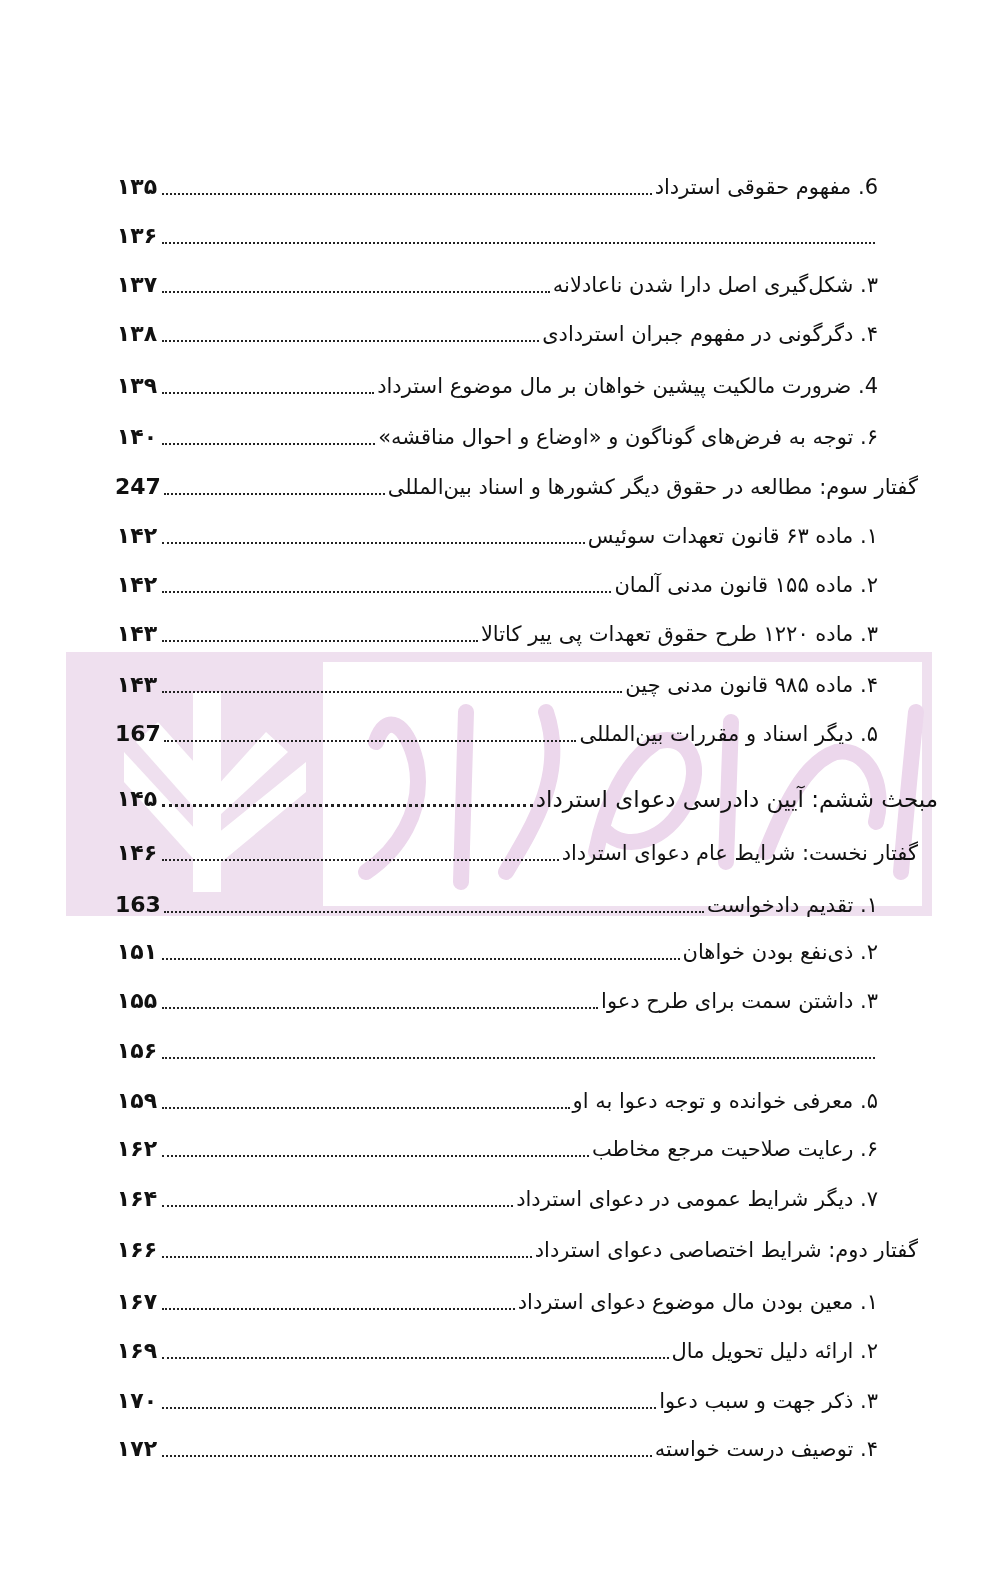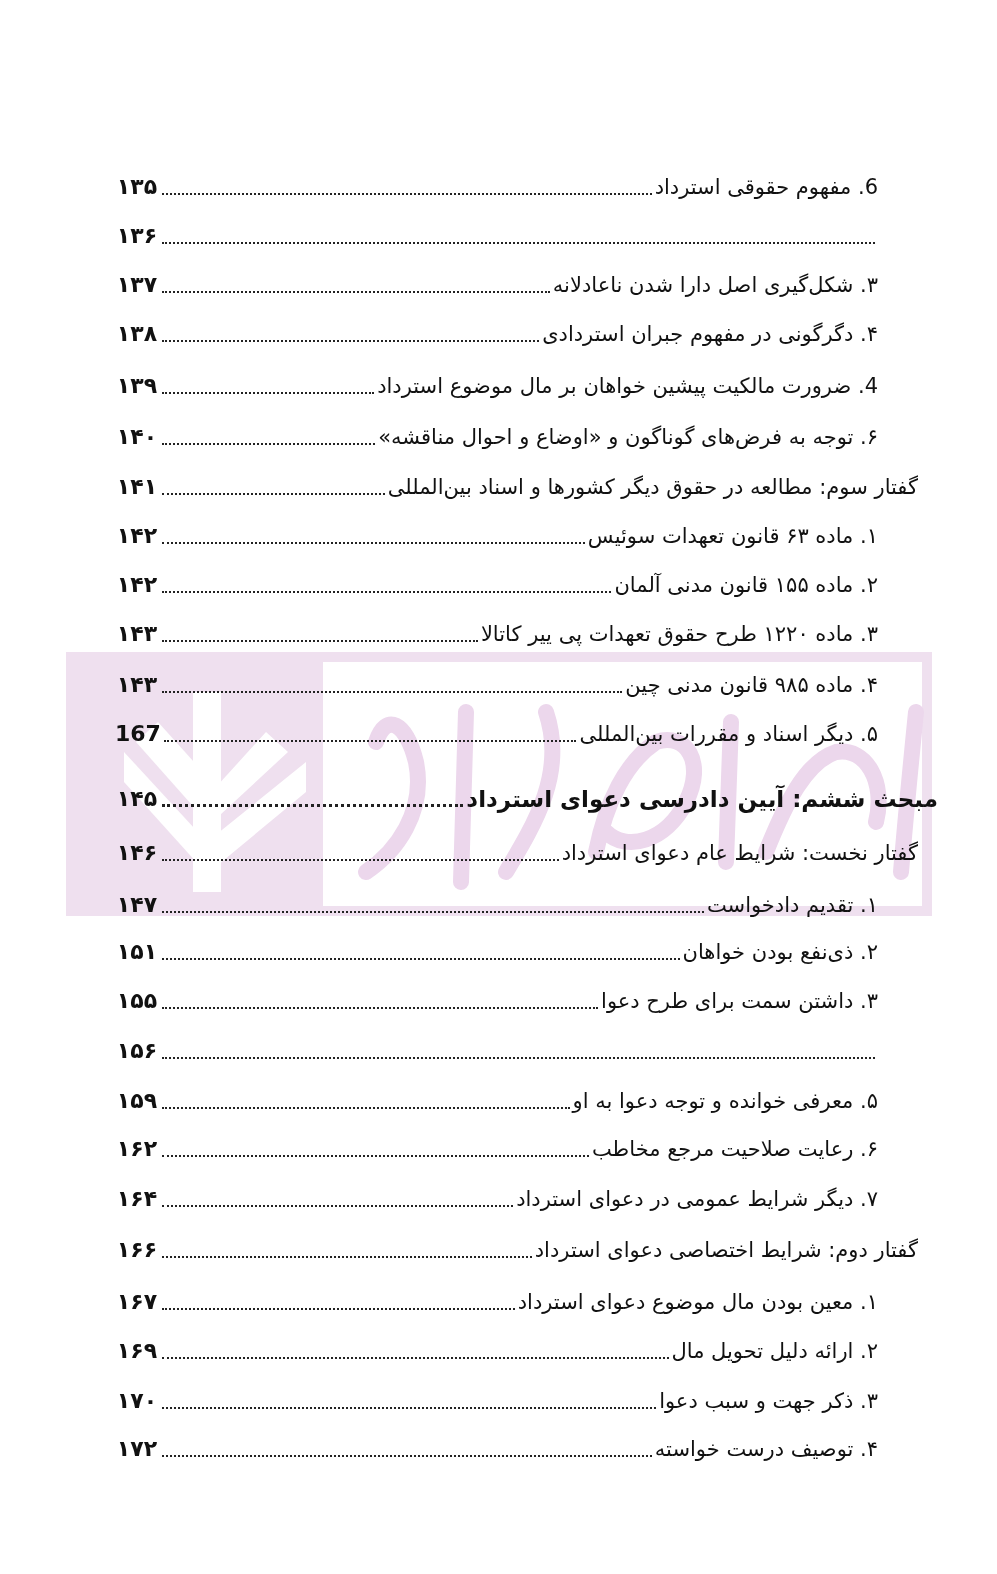--- a/index.html
+++ b/index.html
@@ -72,21 +72,21 @@
       line-height: 30px;
       font-weight: bold;
       direction: rtl;
       min-width: 44px;
       text-align: center;
     }
     .row.level-item { width: 763px; }   
     .row.level-section { width: 803px; } 
     .row.level-chapter { width: 823px; } 
     .row.level-chapter .title {
-      font-weight: bold;
+      font-weight: normal;
       font-size: 23px;
     }
     .row.level-chapter .leader {
       border-bottom-width: 3px;
     }
   </style>
 </head>
 <body>
 
 <div class="watermark">
@@ -139,21 +139,21 @@
     <span class="page">۱۳۹</span>
   </div>
   <div class="row level-item" style="top:412px">
     <span class="title">۶. توجه به فرض‌های گوناگون و «اوضاع و احوال مناقشه»</span>
     <span class="leader"></span>
     <span class="page">۱۴۰</span>
   </div>
   <div class="row level-section" style="top:462px">
     <span class="title">گفتار سوم: مطالعه در حقوق دیگر کشورها و اسناد بین‌المللی</span>
     <span class="leader"></span>
-    <span class="page">۱۴۱</span>
+    <span class="page">247</span>
   </div>
   <div class="row level-item" style="top:511px">
     <span class="title">۱. ماده ۶۳ قانون تعهدات سوئیس</span>
     <span class="leader"></span>
     <span class="page">۱۴۲</span>
   </div>
   <div class="row level-item" style="top:560px">
     <span class="title">۲. ماده ۱۵۵ قانون مدنی آلمان</span>
     <span class="leader"></span>
     <span class="page">۱۴۲</span>
@@ -179,21 +179,21 @@
     <span class="page">۱۴۵</span>
   </div>
   <div class="row level-section" style="top:828px">
     <span class="title">گفتار نخست: شرایط عام دعوای استرداد</span>
     <span class="leader"></span>
     <span class="page">۱۴۶</span>
   </div>
   <div class="row level-item" style="top:880px">
     <span class="title">۱. تقدیم دادخواست</span>
     <span class="leader"></span>
-    <span class="page">۱۴۷</span>
+    <span class="page">163</span>
   </div>
   <div class="row level-item" style="top:927px">
     <span class="title">۲. ذی‌نفع بودن خواهان</span>
     <span class="leader"></span>
     <span class="page">۱۵۱</span>
   </div>
   <div class="row level-item" style="top:976px">
     <span class="title">۳. داشتن سمت برای طرح دعوا</span>
     <span class="leader"></span>
     <span class="page">۱۵۵</span>

